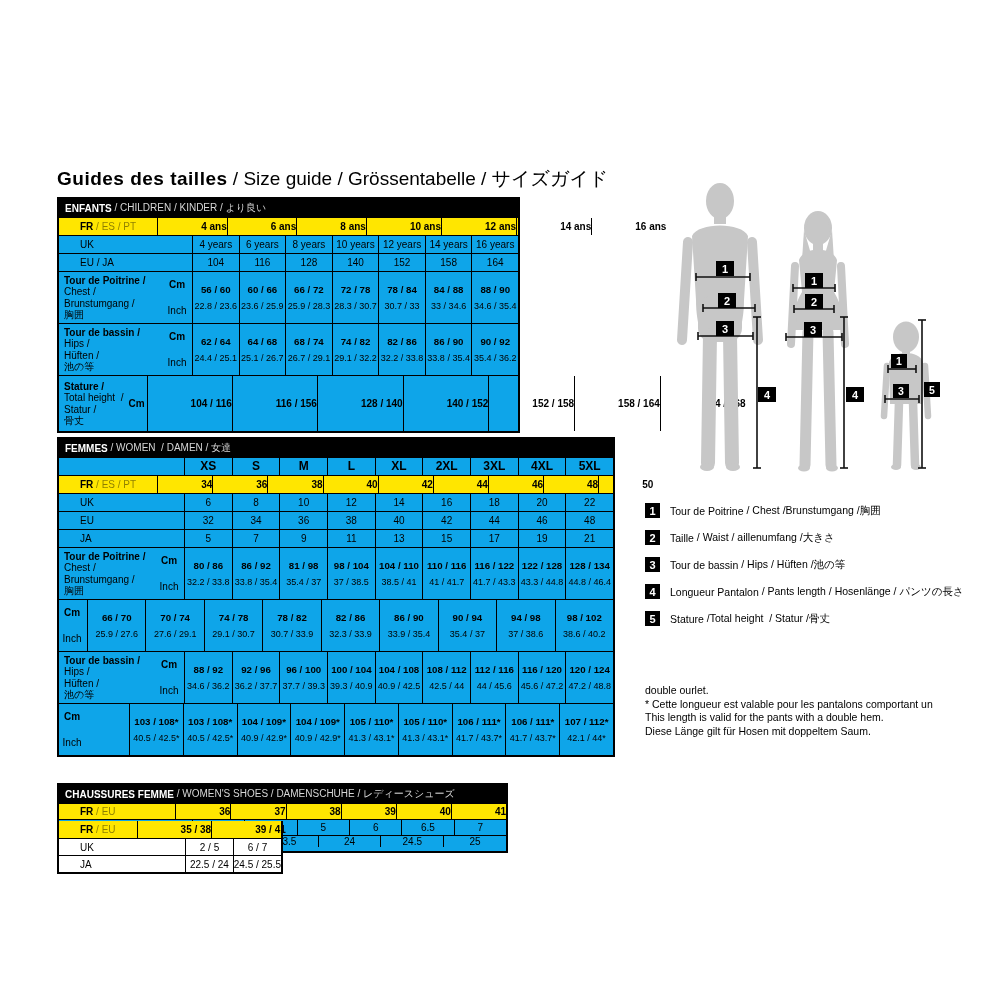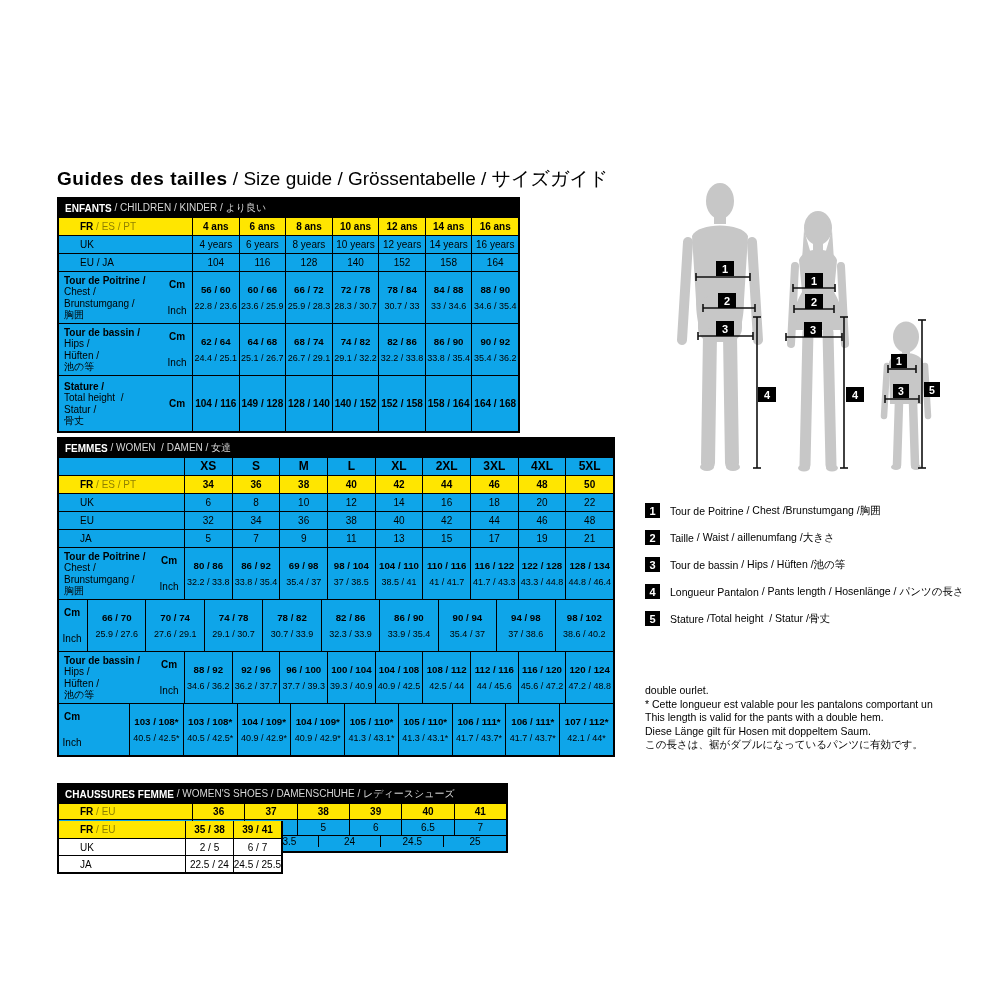--- a/index.html
+++ b/index.html
@@ -17,21 +17,21 @@
 
   .trow,.mrow{display:flex;border-top:1px solid #000;}
   .lab{display:flex;align-items:center;padding:0 21px;font-size:10px;white-space:pre;}
   .lab b{font-weight:700;}
   .dim{color:rgba(0,0,0,.45);}
   .yellow{background:#ffe600;}
   .yellow .vals .cell{font-weight:700;}
 
   .vals{display:grid;flex:1;}
   .vals .cell{border-left:1px solid #000;display:flex;flex-direction:column;align-items:center;justify-content:center;font-size:10px;white-space:nowrap;line-height:11px;}
-  .bold .cell{font-weight:700;}
+  .bold .cell{font-weight:700;padding-left:43px;}
   .sizes .cell{font-weight:700;font-size:12px;}
 
   .lab-m{flex-direction:column;align-items:flex-start;justify-content:center;padding:2px 5px;line-height:11.5px;}
   .lab-m b{font-size:10px;}
   .lab-lines div{font-size:10px;line-height:11.5px;}
   .unit{display:flex;flex-direction:column;font-size:10px;padding-right:2px;align-items:center;}
   .unit .u{flex:1;display:flex;align-items:center;}
   .unit .ut{font-weight:700;}
   .unit-c{justify-content:center;}
   .unit-c .u{flex:0;}
@@ -169,21 +169,21 @@
           </div>
         </div>
     </div>
     <div class="mrow" style="height:56px">
       <div class="lab lab-m" style="width:105px"><b>Stature /</b><div class="lab-lines"><div>Total height  /</div><div>Statur /</div><div>骨丈</div></div></div>
       <div class="unit unit-c" style="width:28px">
           <div class="u ut">Cm</div>
         </div>
       <div class="vals bold" style="grid-template-columns: repeat(7, 1fr);">
           <div class="cell">104 / 116</div>
-          <div class="cell">149 / 128</div>
+          <div class="cell">116 / 156</div>
           <div class="cell">128 / 140</div>
           <div class="cell">140 / 152</div>
           <div class="cell">152 / 158</div>
           <div class="cell">158 / 164</div>
           <div class="cell">164 / 168</div>
         </div>
     </div>
   </div>
 
   <div class="tbl" style="left:57px;top:437px;width:558px;">
@@ -267,21 +267,21 @@
       <div class="vals vals2" style="grid-template-columns: repeat(9, 1fr);">
           <div class="cell">
             <div class="cm">80 / 86</div>
             <div class="in">32.2 / 33.8</div>
           </div>
           <div class="cell">
             <div class="cm">86 / 92</div>
             <div class="in">33.8 / 35.4</div>
           </div>
           <div class="cell">
-            <div class="cm">69 / 98</div>
+            <div class="cm">81 / 98</div>
             <div class="in">35.4 / 37</div>
           </div>
           <div class="cell">
             <div class="cm">98 / 104</div>
             <div class="in">37 / 38.5</div>
           </div>
           <div class="cell">
             <div class="cm">104 / 110</div>
             <div class="in">38.5 / 41</div>
           </div>
@@ -507,21 +507,20 @@
     <div class="litem"><span class="lbadge">3</span><b>Tour de bassin</b><span> / Hips / Hüften /池の等</span></div>
     <div class="litem"><span class="lbadge">4</span><b>Longueur Pantalon</b><span> / Pants length / Hosenlänge / パンツの長さ</span></div>
     <div class="litem"><span class="lbadge">5</span><b>Stature</b><span> /Total height  / Statur /骨丈</span></div>
   </div>
 
   <div class="footnote">
       <div>double ourlet.</div>
       <div>* Cette longueur est valable pour les pantalons comportant un</div>
       <div>This length is valid for the pants with a double hem.</div>
       <div>Diese Länge gilt für Hosen mit doppeltem Saum.</div>
-      <div>この長さは、裾がダブルになっているパンツに有効です。</div>
     </div>
 
   <svg class="fig" width="302" height="312" viewBox="0 0 302 312">
     <g fill="#c7c7c7" stroke="none">
       <ellipse cx="62" cy="21" rx="14" ry="18"></ellipse>
       <rect x="56" y="32" width="12" height="12"></rect>
       <path d="M34,56 C40,42 84,42 90,56 L86,120 C86,134 84,142 82,152 L42,152 C40,142 38,134 38,120 Z"></path>
       <rect x="40" y="116" width="44" height="46" rx="14"></rect>
       <line x1="30" y1="62" x2="24" y2="160" stroke="#c7c7c7" stroke-width="10" stroke-linecap="round"></line>
       <line x1="94" y1="62" x2="100" y2="160" stroke="#c7c7c7" stroke-width="10" stroke-linecap="round"></line>

